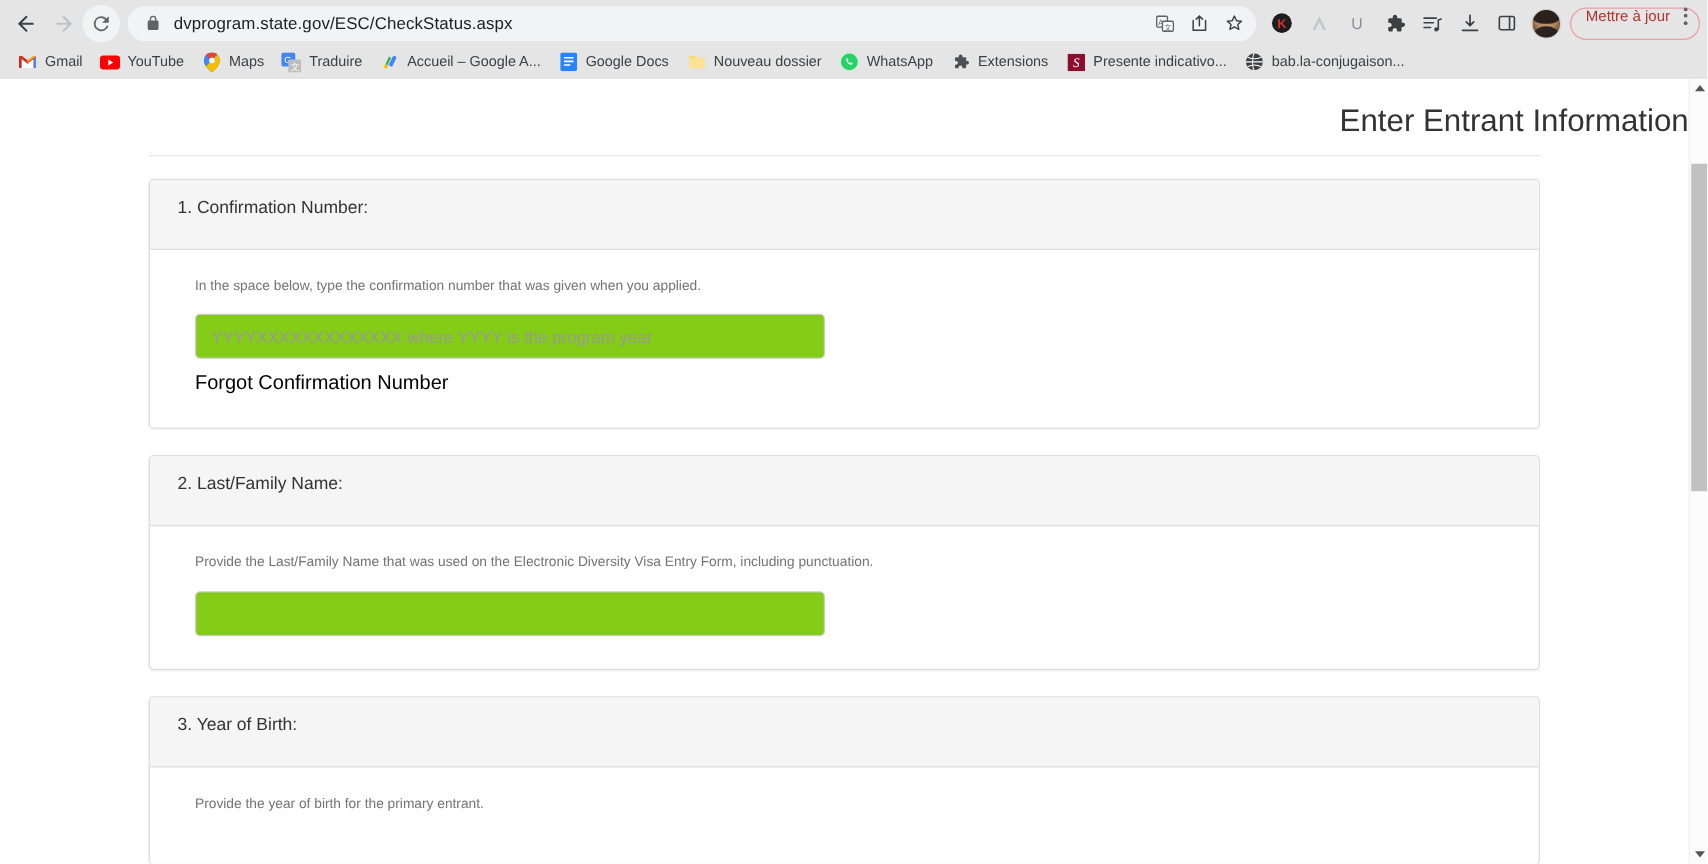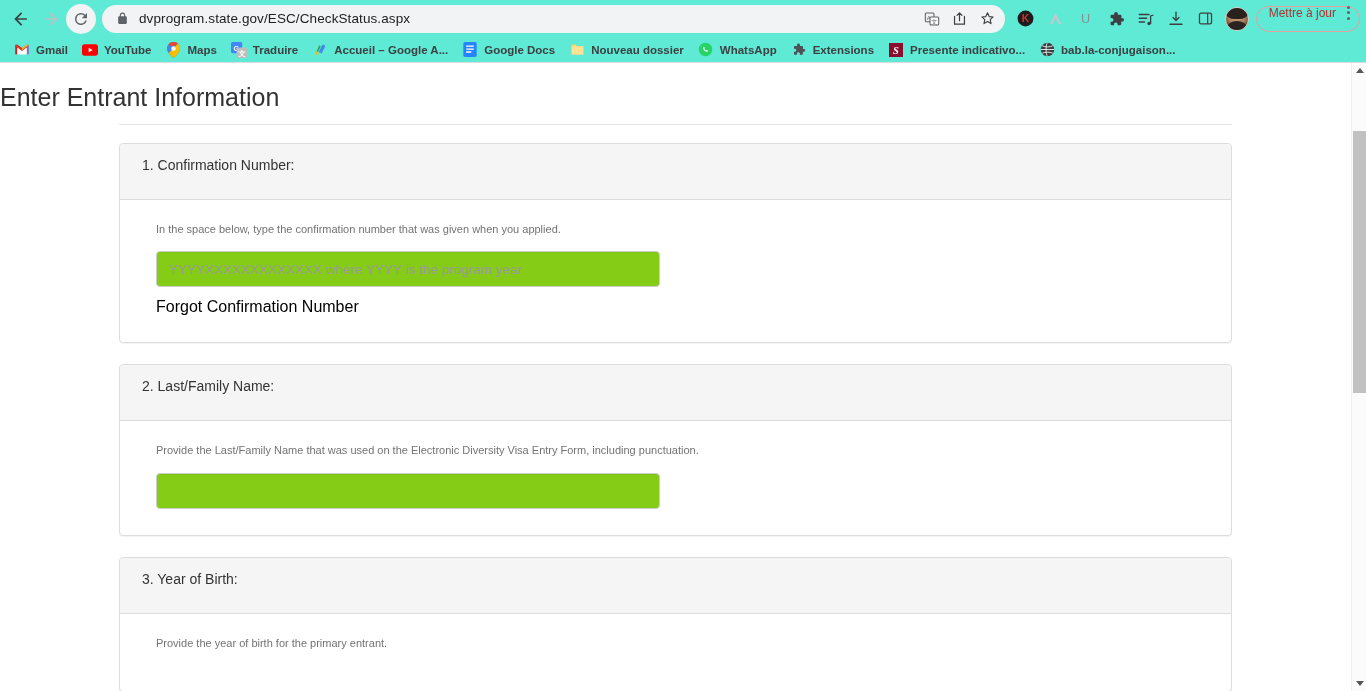--- a/index.html
+++ b/index.html
@@ -8,21 +8,21 @@
     margin: 0; padding: 0;
     width: 1366px; height: 691px;
     overflow: hidden;
     background: #ffffff;
     font-family: "Liberation Sans", sans-serif;
   }
 
   
   .browser-chrome {
     width: 1366px;
-    background: #5eead4;
+    background: #e5e5e5;
     border-bottom: 1px solid #dadce0;
     height: 63px;
     position: relative;
   }
   .toolbar {
     height: 37px;
     display: flex;
     align-items: center;
     padding: 0 6px;
     gap: 0;
@@ -109,21 +109,20 @@
   
   .bookmarks {
     height: 25px;
     display: flex;
     align-items: center;
     padding: 0 8px;
     gap: 0;
     font-size: 11.5px;
     color: #3c4043;
     overflow: hidden;
-    font-weight: bold;
   }
   .bm {
     display: flex; align-items: center; gap: 6px;
     padding: 2px 8px 2px 6px;
     border-radius: 4px;
     cursor: pointer;
     white-space: nowrap;
     flex: 0 0 auto;
   }
   .bm-ico { width: 16px; height: 16px; display: flex; align-items: center; justify-content: center; flex: 0 0 auto; }
@@ -136,21 +135,21 @@
     background: #fff;
     overflow: hidden;
   }
   .page {
     position: absolute;
     top: 0; left: 0;
     width: 1351px;
     padding-top: 9px;
   }
   .page-title {
-    text-align: left;
+    text-align: right;
     font-size: 25px;
     font-weight: 400;
     color: #333;
     margin: 0;
     padding: 10px 0 12px;
     line-height: 1.2;
   }
   .title-rule {
     border: 0;
     border-top: 1px solid #e5e5e5;

